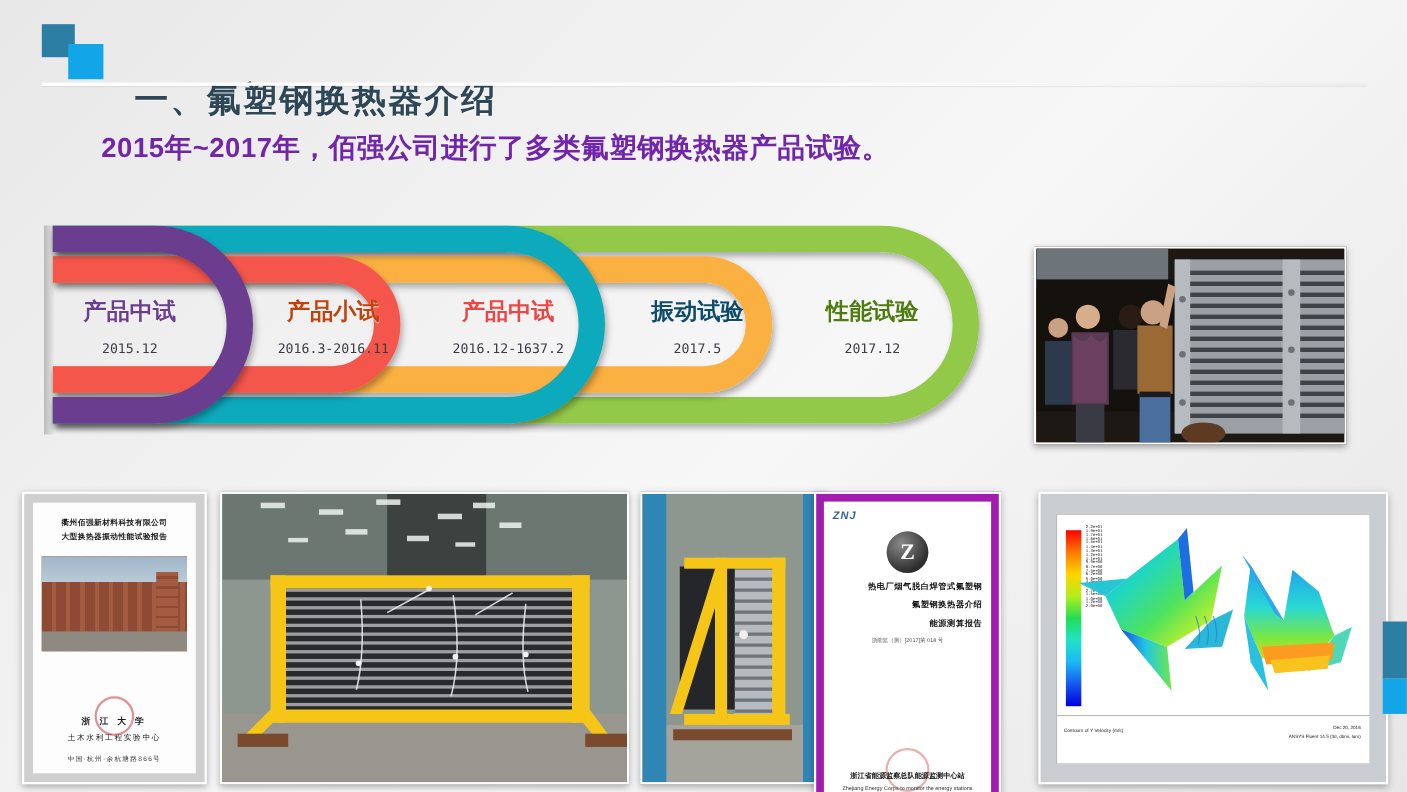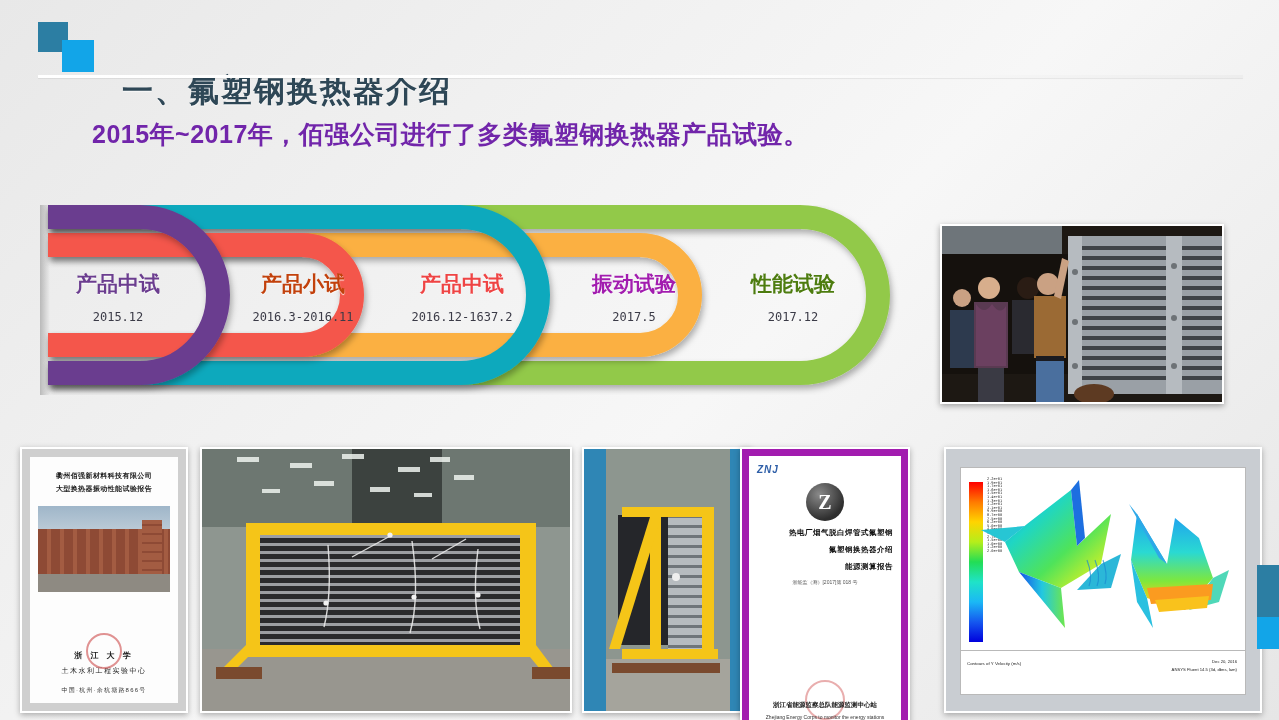--- a/index.html
+++ b/index.html
@@ -205,21 +205,21 @@
   </div>
   <div class="stage" style="left:183px;top:68px;width:160px;">
     <div class="stage-title" style="color:#c2410c">产品小试</div>
     <div class="stage-date">2016.3-2016.11</div>
   </div>
   <div class="stage" style="left:338px;top:68px;width:168px;">
     <div class="stage-title" style="color:#ef4444">产品中试</div>
     <div class="stage-date">2016.12-1637.2</div>
   </div>
   <div class="stage" style="left:524px;top:68px;width:140px;">
-    <div class="stage-title" style="color:#a21caf">振动试验</div>
+    <div class="stage-title" style="color:#0c4a6e">振动试验</div>
     <div class="stage-date">2017.5</div>
   </div>
   <div class="stage" style="left:683px;top:68px;width:140px;">
     <div class="stage-title" style="color:#4d7c0f">性能试验</div>
     <div class="stage-date">2017.12</div>
   </div>
 </div>
 
 <div id="photo-inspection">
   <svg width="284" height="180" viewBox="0 0 284 180" preserveAspectRatio="none">

